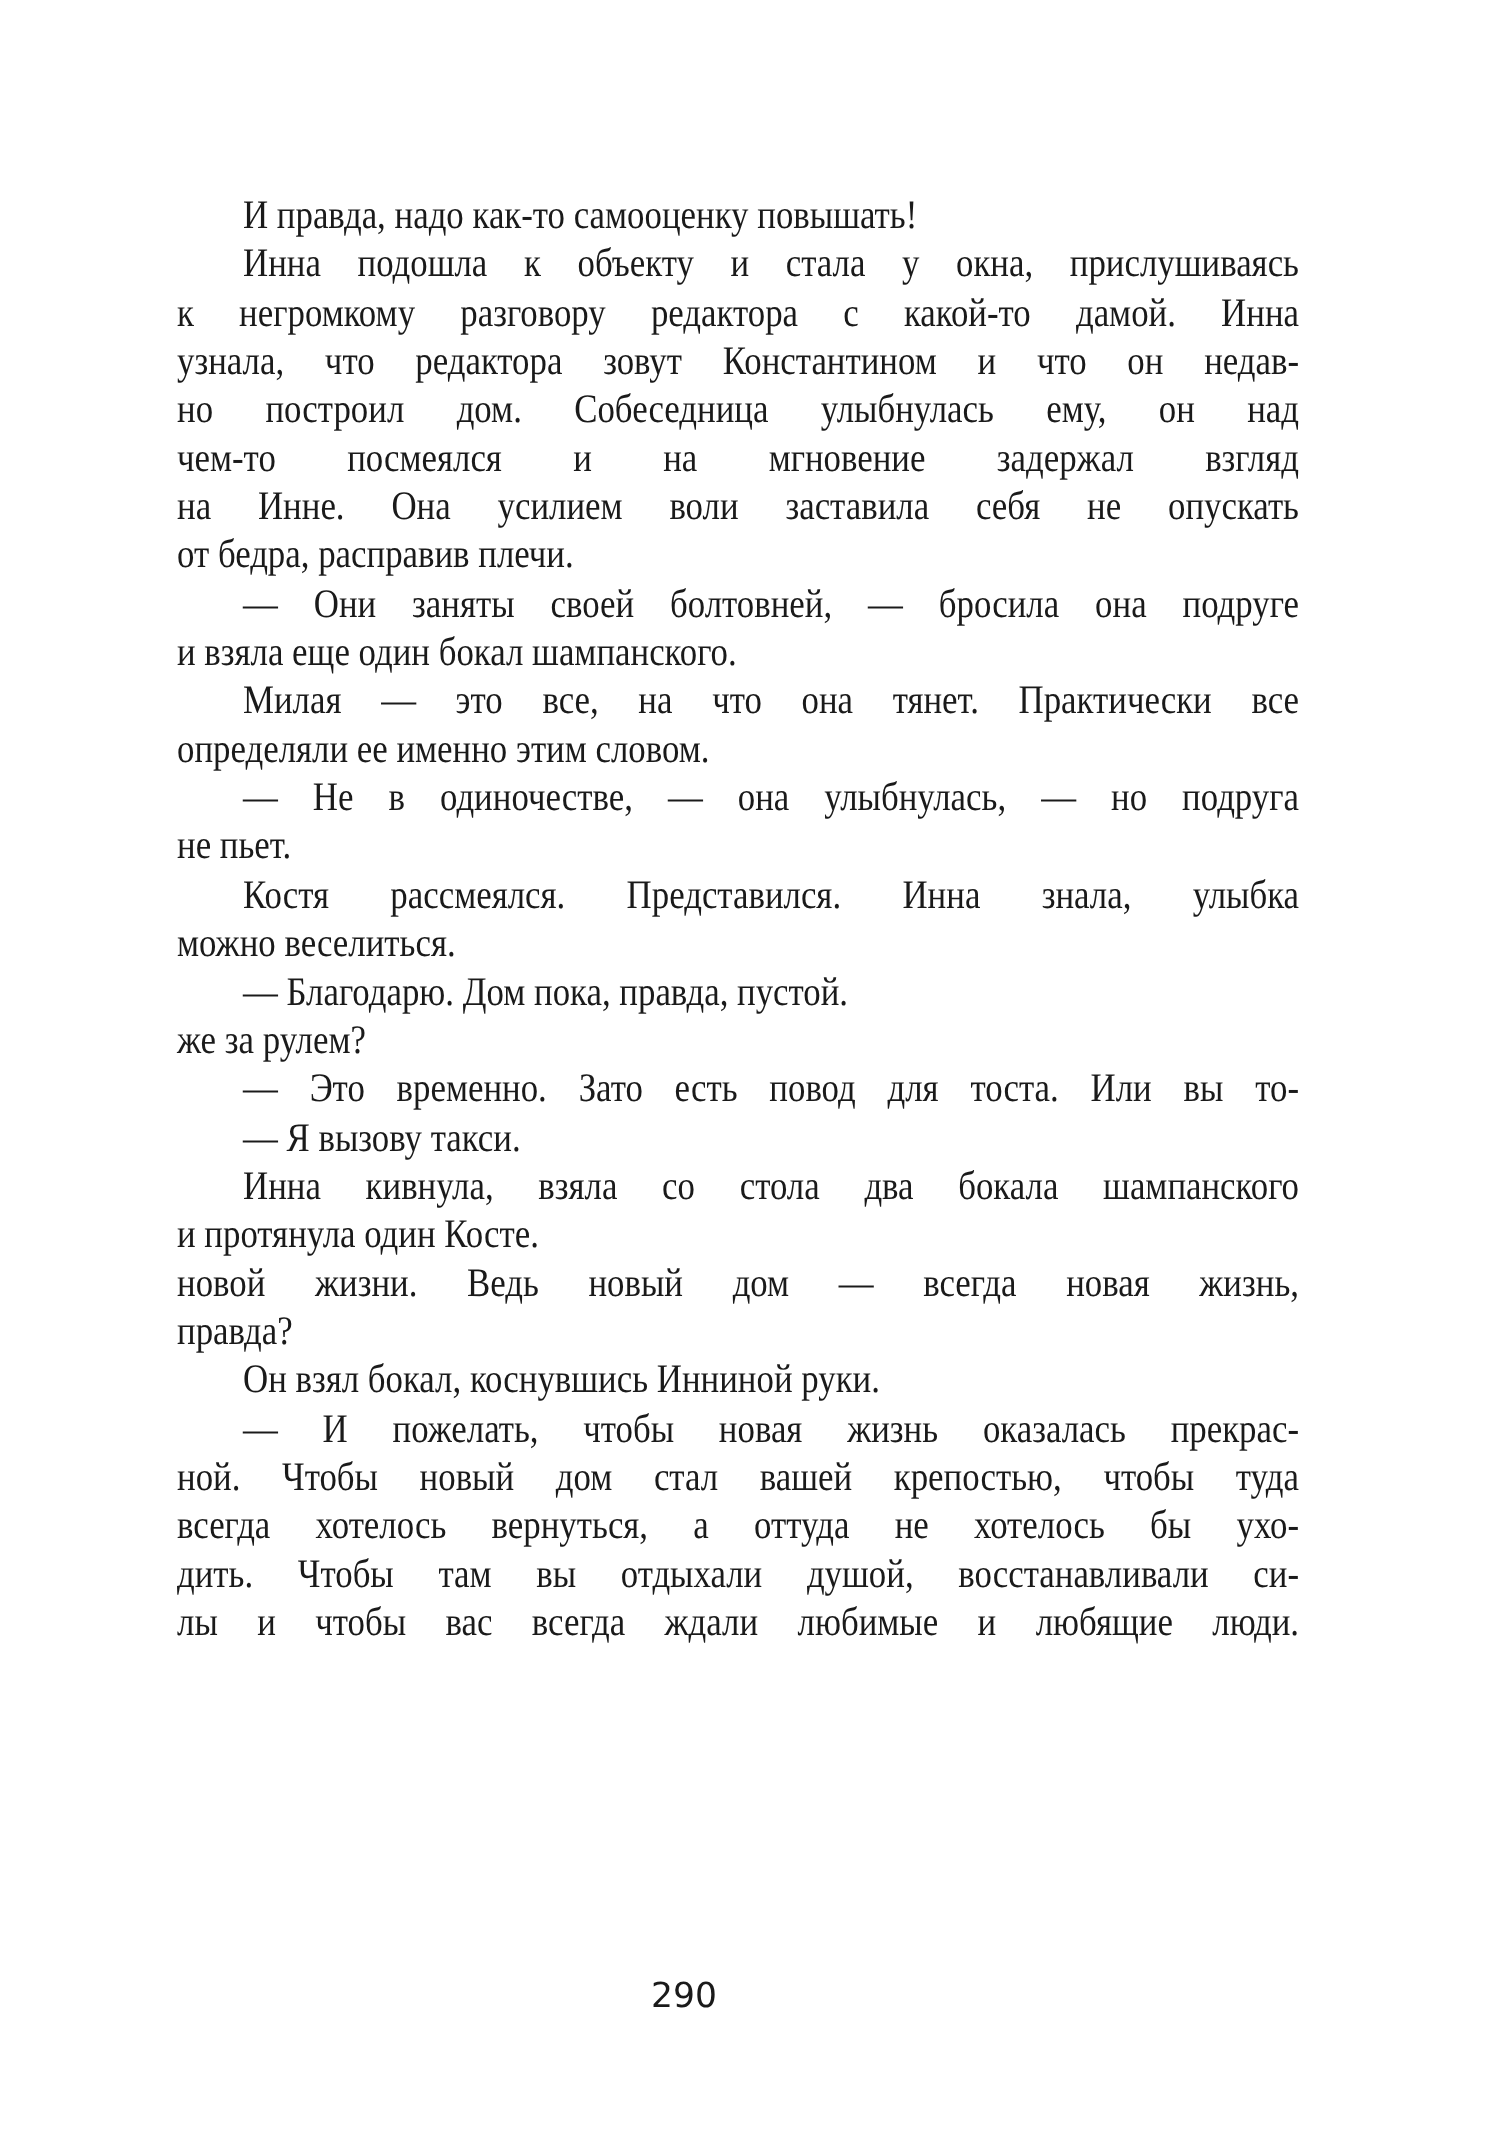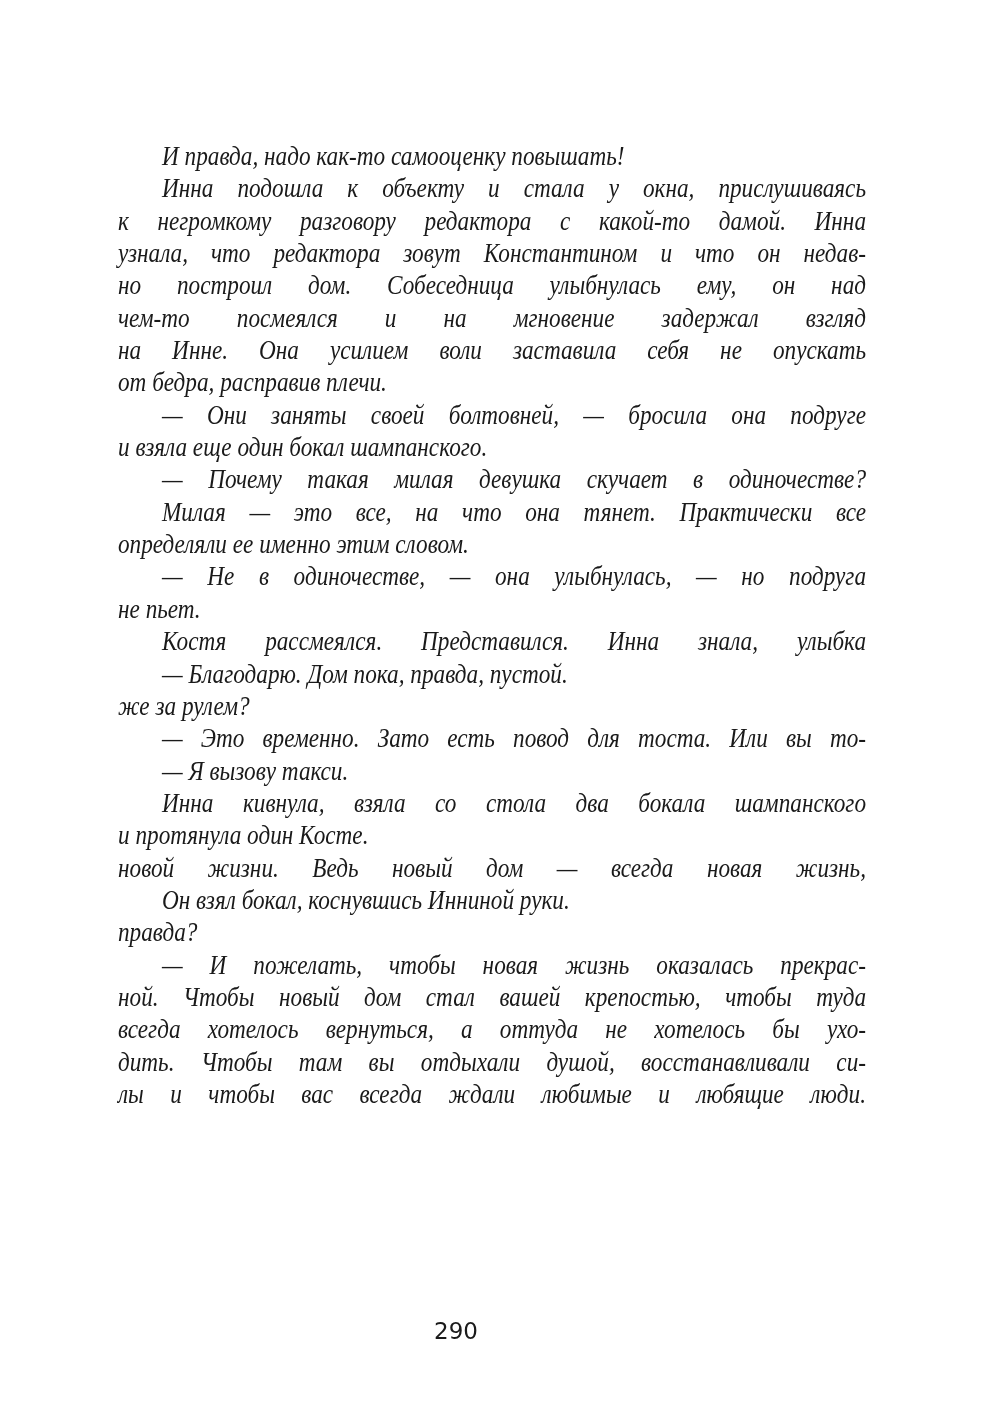--- a/index.html
+++ b/index.html
@@ -1,18 +1,18 @@
 <!DOCTYPE html>
 <html><head>
 <meta charset="utf-8">
 <style>
   html, body { margin: 0; padding: 0; background: #ffffff; }
   body { width: 1005px; height: 1420px; position: relative; overflow: hidden; }
   .page { position: absolute; left: 0; top: 0; width: 1005px; height: 1420px; background: #ffffff; }
-  .text-block { position: absolute; left: 118px; top: 140px; width: 748px; font-style: italic; }
+  .text-block { position: absolute; left: 118px; top: 127px; width: 748px; }
   .line {
     height: 32.35px; line-height: 32.35px;
     font-family: "Liberation Serif", "DejaVu Serif", serif;
     font-size: 27px; color: #1a1a1a;
     white-space: nowrap; position: relative;
   }
   .line .inner {
     display: inline-block; transform-origin: left center;
     transform: scaleX(0.86);
   }
@@ -46,48 +46,46 @@
       </div>
       <div class="line justify">
         <span class="inner">на Инне. Она усилием воли заставила себя не опускать</span>
       </div>
       <div class="line"><span class="inner">от бедра, расправив плечи.</span></div>
       <div class="line justify indent">
         <span class="inner">— Они заняты своей болтовней, — бросила она подруге</span>
       </div>
       <div class="line"><span class="inner">и взяла еще один бокал шампанского.</span></div>
       <div class="line justify indent">
-        <span class="inner">— Почему такая милая девушка скучает в одиночестве?</span>
-      </div>
-      <div class="line justify indent">
         <span class="inner">Милая — это все, на что она тянет. Практически все</span>
       </div>
       <div class="line"><span class="inner">определяли ее именно этим словом.</span></div>
       <div class="line justify indent">
         <span class="inner">— Не в одиночестве, — она улыбнулась, — но подруга</span>
       </div>
       <div class="line"><span class="inner">не пьет.</span></div>
       <div class="line justify indent">
         <span class="inner">Костя рассмеялся. Представился. Инна знала, улыбка</span>
       </div>
+      <div class="line"><span class="inner">можно веселиться.</span></div>
       <div class="line indent"><span class="inner">— Благодарю. Дом пока, правда, пустой.</span></div>
       <div class="line"><span class="inner">же за рулем?</span></div>
       <div class="line justify indent">
         <span class="inner">— Это временно. Зато есть повод для тоста. Или вы то-</span>
       </div>
       <div class="line indent"><span class="inner">— Я вызову такси.</span></div>
       <div class="line justify indent">
         <span class="inner">Инна кивнула, взяла со стола два бокала шампанского</span>
       </div>
       <div class="line"><span class="inner">и протянула один Косте.</span></div>
       <div class="line justify">
         <span class="inner">новой жизни. Ведь новый дом — всегда новая жизнь,</span>
       </div>
+      <div class="line"><span class="inner">правда?</span></div>
       <div class="line indent"><span class="inner">Он взял бокал, коснувшись Инниной руки.</span></div>
-      <div class="line"><span class="inner">правда?</span></div>
       <div class="line justify indent">
         <span class="inner">— И пожелать, чтобы новая жизнь оказалась прекрас-</span>
       </div>
       <div class="line justify">
         <span class="inner">ной. Чтобы новый дом стал вашей крепостью, чтобы туда</span>
       </div>
       <div class="line justify">
         <span class="inner">всегда хотелось вернуться, а оттуда не хотелось бы ухо-</span>
       </div>
       <div class="line justify">

